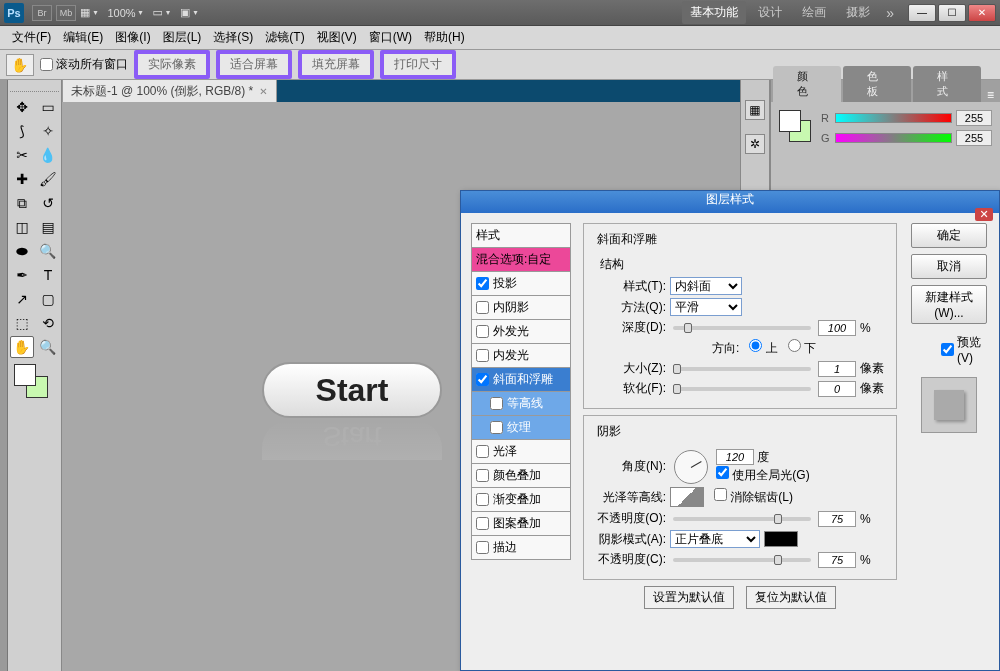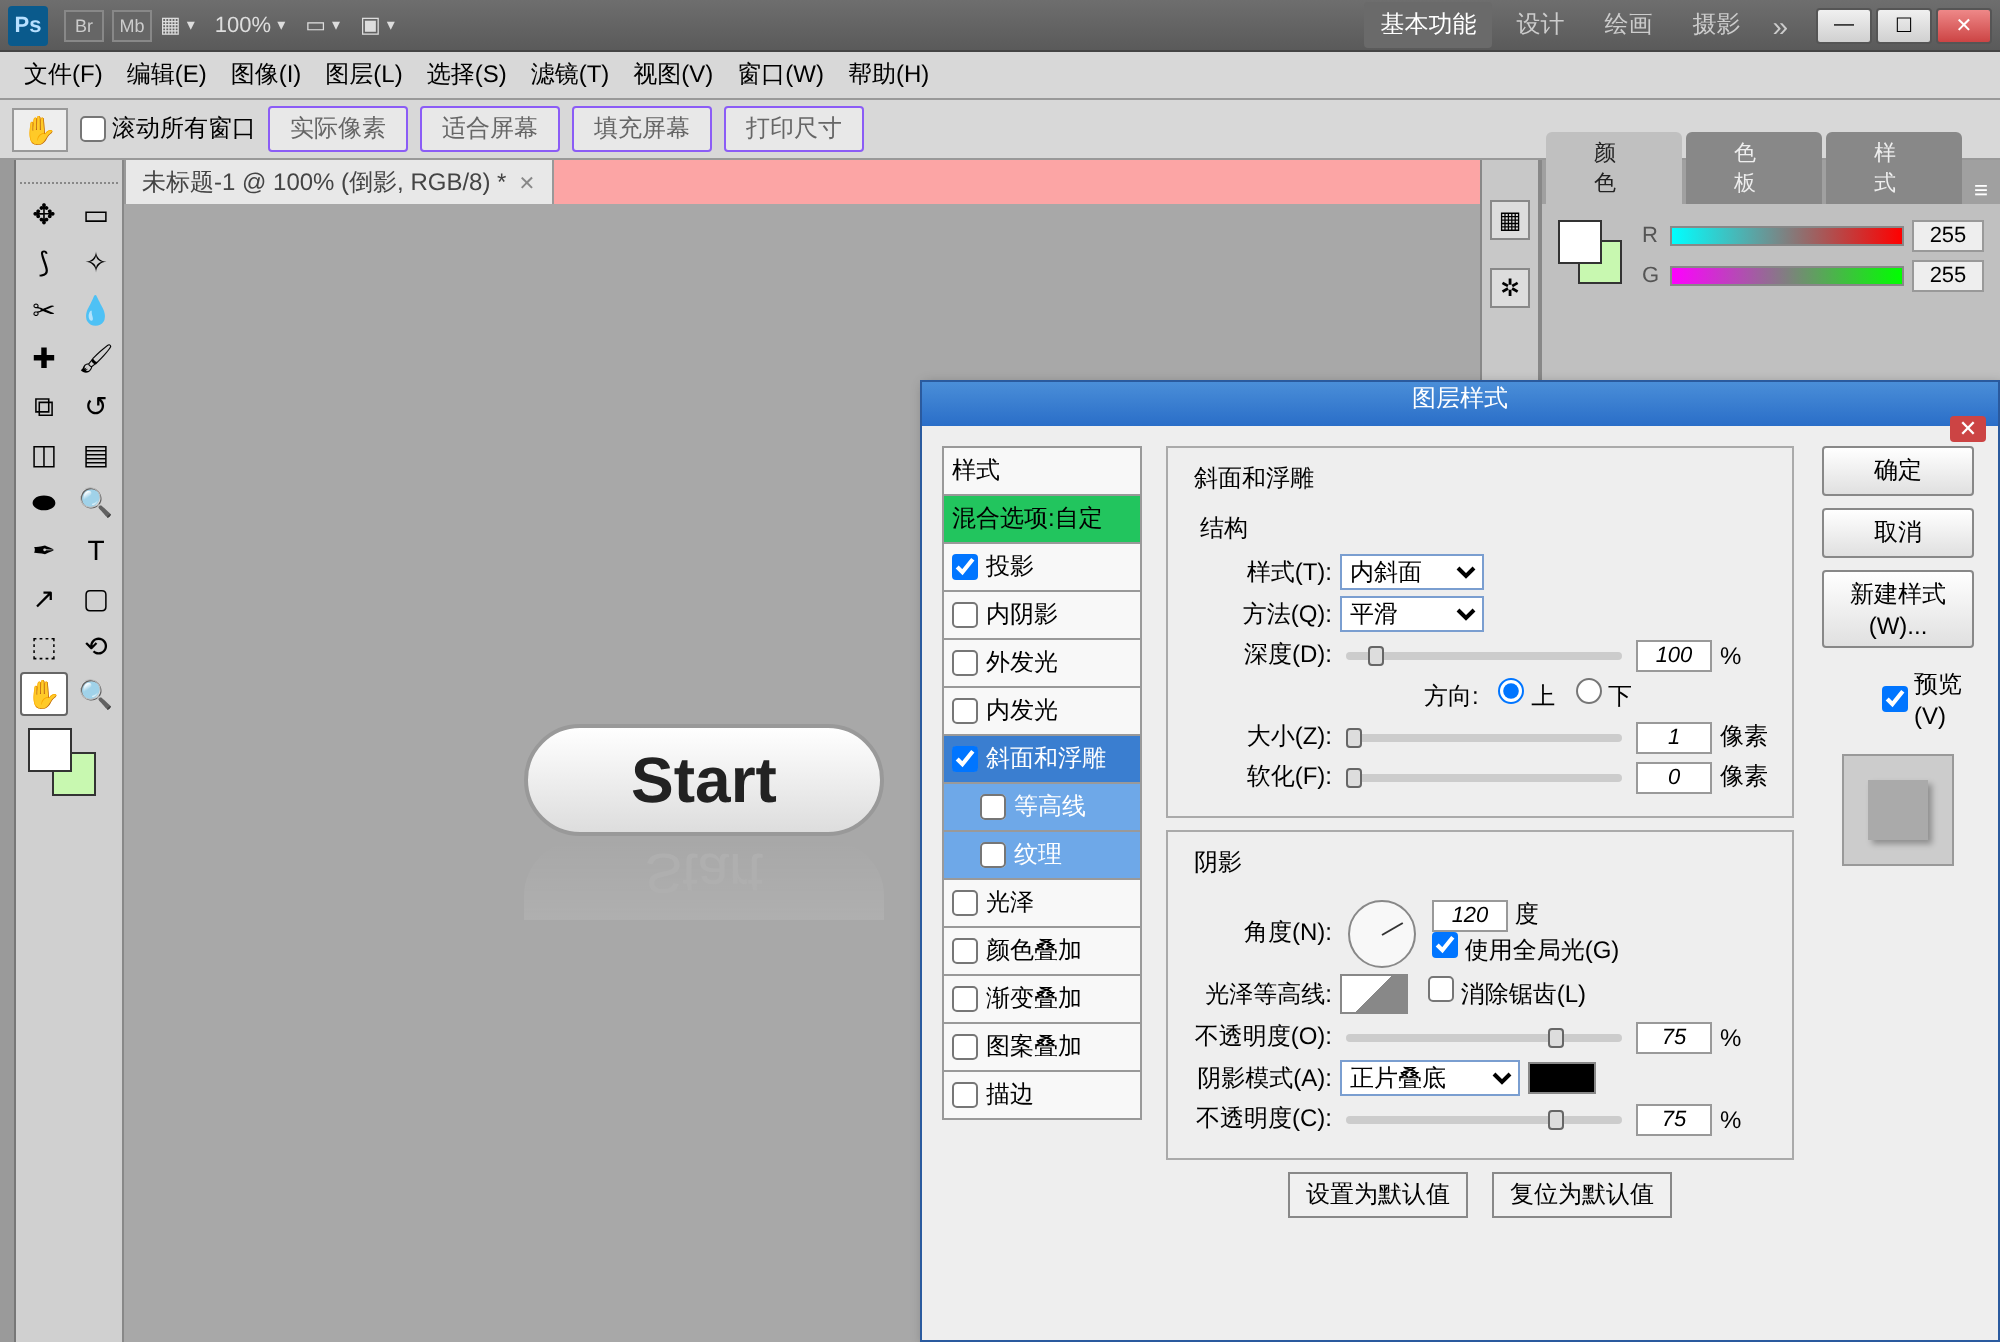--- a/index.html
+++ b/index.html
@@ -20,40 +20,40 @@
 .win-btn.close { background: linear-gradient(#e88,#c44); color: #fff; }
 
 
 .menubar { height: 24px; background: #d8d8d8; display: flex; align-items: center; border-bottom: 1px solid #999; padding-left: 6px; }
 .menubar span { padding: 3px 6px; cursor: pointer; }
 
 
 .optbar { height: 30px; background: #d8d8d8; display: flex; align-items: center; border-bottom: 1px solid #999; padding-left: 6px; gap: 6px; }
 .hand-icon { width: 28px; height: 22px; border: 1px solid #999; background: #eee; display: flex; align-items: center; justify-content: center; font-size: 14px; }
 .opt-chk { display: flex; align-items: center; gap: 3px; }
-.opt-btn { padding: 2px 10px; border: 1px solid #8b5cf6; background: #e8e8e8; border-radius: 2px; color: #666; cursor: pointer; }
+.opt-btn { padding: 2px 10px; border: 4px solid #8b5cf6; background: #e8e8e8; border-radius: 2px; color: #666; cursor: pointer; }
 
 
 .content-row { display: flex; height: calc(671px - 26px - 24px - 30px); }
 
 
 .left-gutter { width: 8px; background: #9a9a9a; border-right: 1px solid #777; }
 
 
 .toolbox { width: 54px; background: #d0d0d0; border-right: 1px solid #888; padding: 4px 2px; }
 .tool-tabs { height: 8px; border-bottom: 1px dotted #888; margin-bottom: 4px; }
 .tool-grid { display: grid; grid-template-columns: 1fr 1fr; gap: 2px; }
 .tool { width: 24px; height: 22px; display: flex; align-items: center; justify-content: center; font-size: 14px; cursor: pointer; border-radius: 2px; }
 .tool.sel { background: #fff; border: 1px solid #666; }
 .swatches { margin-top: 6px; position: relative; height: 36px; }
 .sw-fg { position: absolute; top: 0; left: 4px; width: 22px; height: 22px; background: #fff; border: 1px solid #333; z-index: 2; }
 .sw-bg { position: absolute; top: 12px; left: 16px; width: 22px; height: 22px; background: #c8f8b0; border: 1px solid #333; }
 
 
-.canvas-area { flex: 1; background: #fca5a5; position: relative; }
+.canvas-area { flex: 1; background: #0c4a6e; position: relative; }
 .doc-tab { position: absolute; top: 0; left: 0; background: #e8e8e8; border: 1px solid #999; border-top: none; padding: 3px 8px; font-size: 11px; color: #444; display: flex; align-items: center; gap: 6px; }
 .doc-tab .x { font-size: 10px; color: #888; cursor: pointer; }
 .canvas { position: absolute; top: 22px; left: 0; right: 0; bottom: 0; background: #a8a8a8; }
 .start-btn { position: absolute; left: 200px; top: 260px; width: 180px; height: 56px; border: 2px solid #999; border-radius: 28px; background: linear-gradient(#fff,#ddd); display: flex; align-items: center; justify-content: center; font-size: 32px; font-weight: bold; color: #222; font-family: Arial; }
 .start-reflect { position: absolute; left: 200px; top: 318px; width: 180px; height: 40px; border-radius: 0 0 28px 28px; background: linear-gradient(rgba(200,200,200,.6), transparent); transform: scaleY(-1); display: flex; align-items: flex-end; justify-content: center; font-size: 28px; color: #bbb; opacity: .4; font-family: Arial; overflow: hidden; }
 
 
 .minidock { width: 30px; background: #c8c8c8; border-left: 1px solid #888; border-right: 1px solid #888; display: flex; flex-direction: column; align-items: center; padding-top: 20px; gap: 14px; }
 .mini { width: 20px; height: 20px; border: 1px solid #888; background: #ddd; display: flex; align-items: center; justify-content: center; font-size: 12px; }
 
@@ -76,21 +76,21 @@
 
 
 .dialog { position: absolute; left: 460px; top: 190px; width: 540px; height: 481px; border: 1px solid #2a5a9e; background: #eee; box-shadow: 2px 2px 6px rgba(0,0,0,.3); }
 .dlg-title { height: 22px; background: linear-gradient(#4a8ed8, #2a6ec8); color: #fff; font-size: 12px; display: flex; align-items: center; padding: 0 6px; flex-direction: column; }
 .dlg-title .x { margin-left: auto; width: 18px; height: 16px; background: #c44; color: #fff; display: flex; align-items: center; justify-content: center; font-size: 11px; cursor: pointer; border-radius: 2px; }
 .dlg-body { display: flex; padding: 10px; gap: 8px; height: calc(100% - 22px); }
 
 
 .style-list { width: 100px; display: flex; flex-direction: column; }
 .sl-head { border: 1px solid #999; background: #f8f8f8; padding: 3px 4px; font-size: 12px; }
-.sl-blend { border: 1px solid #999; border-top: none; background: #22c55e; padding: 3px 4px; font-size: 12px; }
+.sl-blend { border: 1px solid #999; border-top: none; background: #ec4899; padding: 3px 4px; font-size: 12px; }
 .sl-item { border: 1px solid #999; border-top: none; background: #f8f8f8; padding: 3px 4px; display: flex; align-items: center; gap: 4px; font-size: 12px; cursor: pointer; }
 .sl-item.sel { background: #3a7ed0; color: #fff; }
 .sl-item.sub { padding-left: 18px; background: #fff; }
 .sl-item.sub.sel-sub { background: #6ea8e8; color: #fff; }
 .sl-item input[type=checkbox] { margin: 0; }
 
 
 .settings { flex: 1; padding: 0 4px; overflow: hidden; }
 .fieldset { border: 1px solid #aaa; padding: 8px 10px; margin-bottom: 6px; }
 .fieldset .legend { font-size: 12px; margin: -14px 0 6px 0; background: #eee; display: inline-block; padding: 0 3px; }

